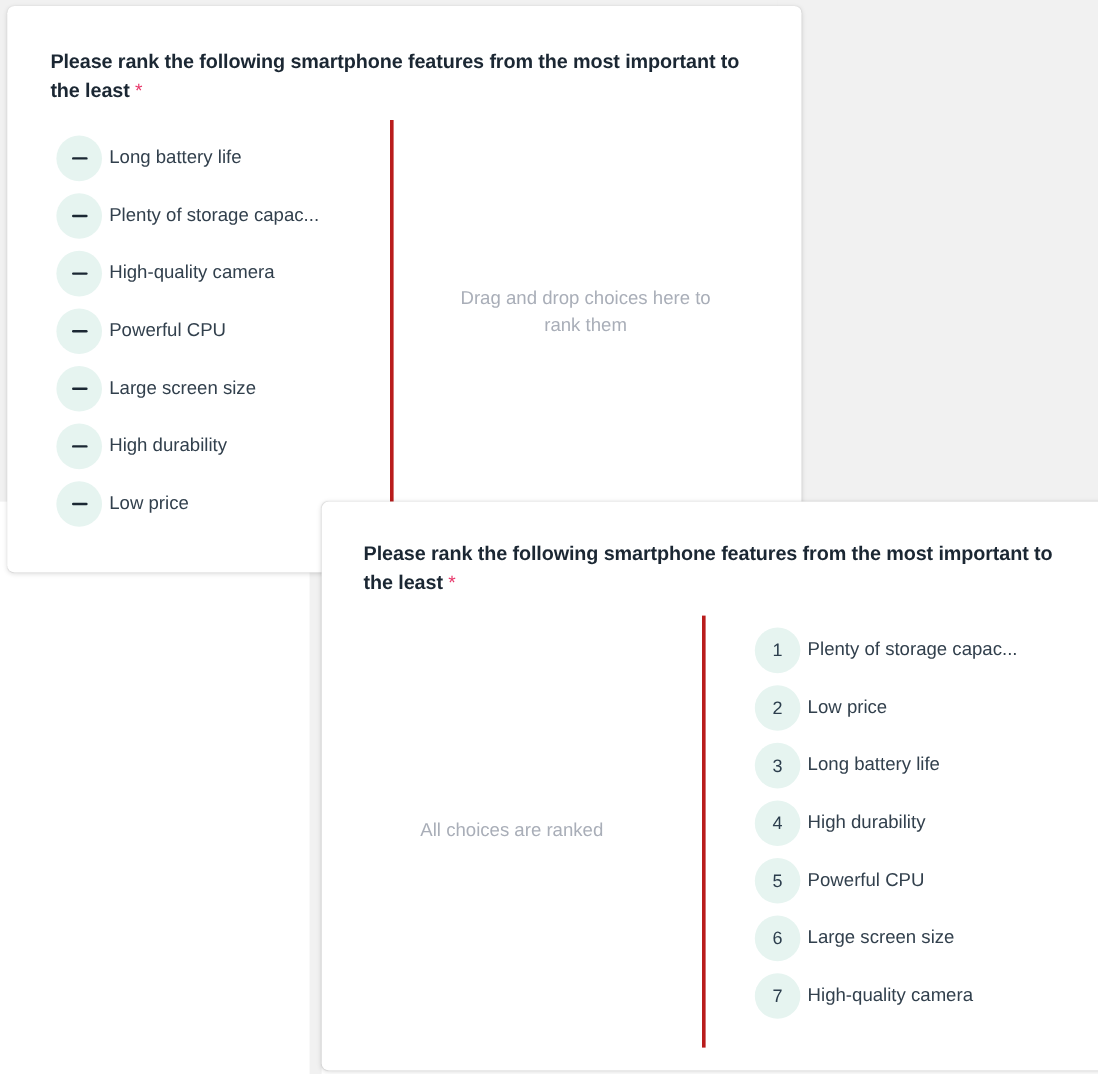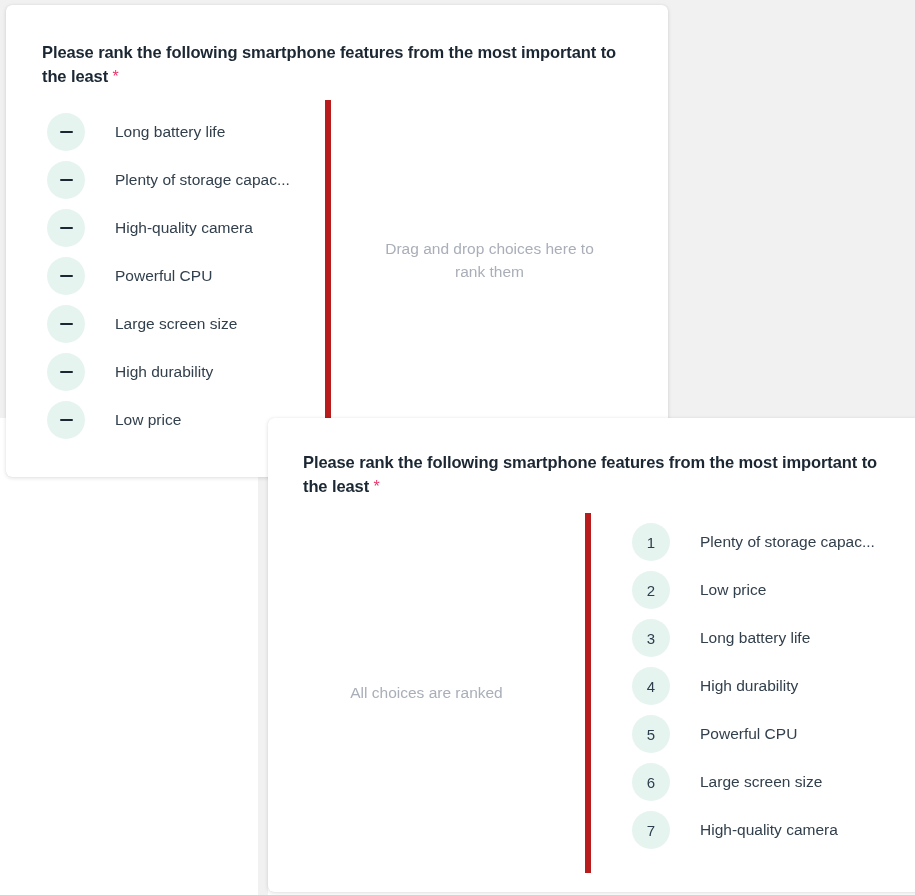--- a/index.html
+++ b/index.html
@@ -56,21 +56,21 @@
     display: flex;
   }
   #card-unranked .columns { left: 0px; top: 95px; width: 642px; height: 320px; }
   #card-ranked   .columns { left: 0px; top: 95px; width: 640px; height: 360px; }
 
   .col {
     position: relative;
     box-sizing: border-box;
   }
   .col-divider {
-    border-left: 6px solid #b91c1c;
+    border-left: 3px solid #b91c1c;
   }
 
   #unranked-list-col   { width: 319px; padding-top: 8px; }
   #unranked-drop-col   { width: 323px; display: flex; align-items: center; justify-content: center; }
   #ranked-drop-col     { width: 317px; display: flex; align-items: center; justify-content: center; }
   #ranked-list-col     { width: 323px; padding-top: 5px; }
 
   .choice-row {
     display: flex;
     align-items: center;
@@ -93,21 +93,21 @@
   }
   .badge .dash {
     display: block;
     width: 13px;
     height: 2.5px;
     background: #1b2733;
     border-radius: 1px;
   }
 
   .choice-label {
-    margin-left: 30px;
+    margin-left: 6px;
     font-size: 15.5px;
     color: #32404d;
     white-space: nowrap;
   }
 
   .drop-hint {
     color: #a9aeb8;
     font-size: 15.5px;
     text-align: center;
     line-height: 1.5;

